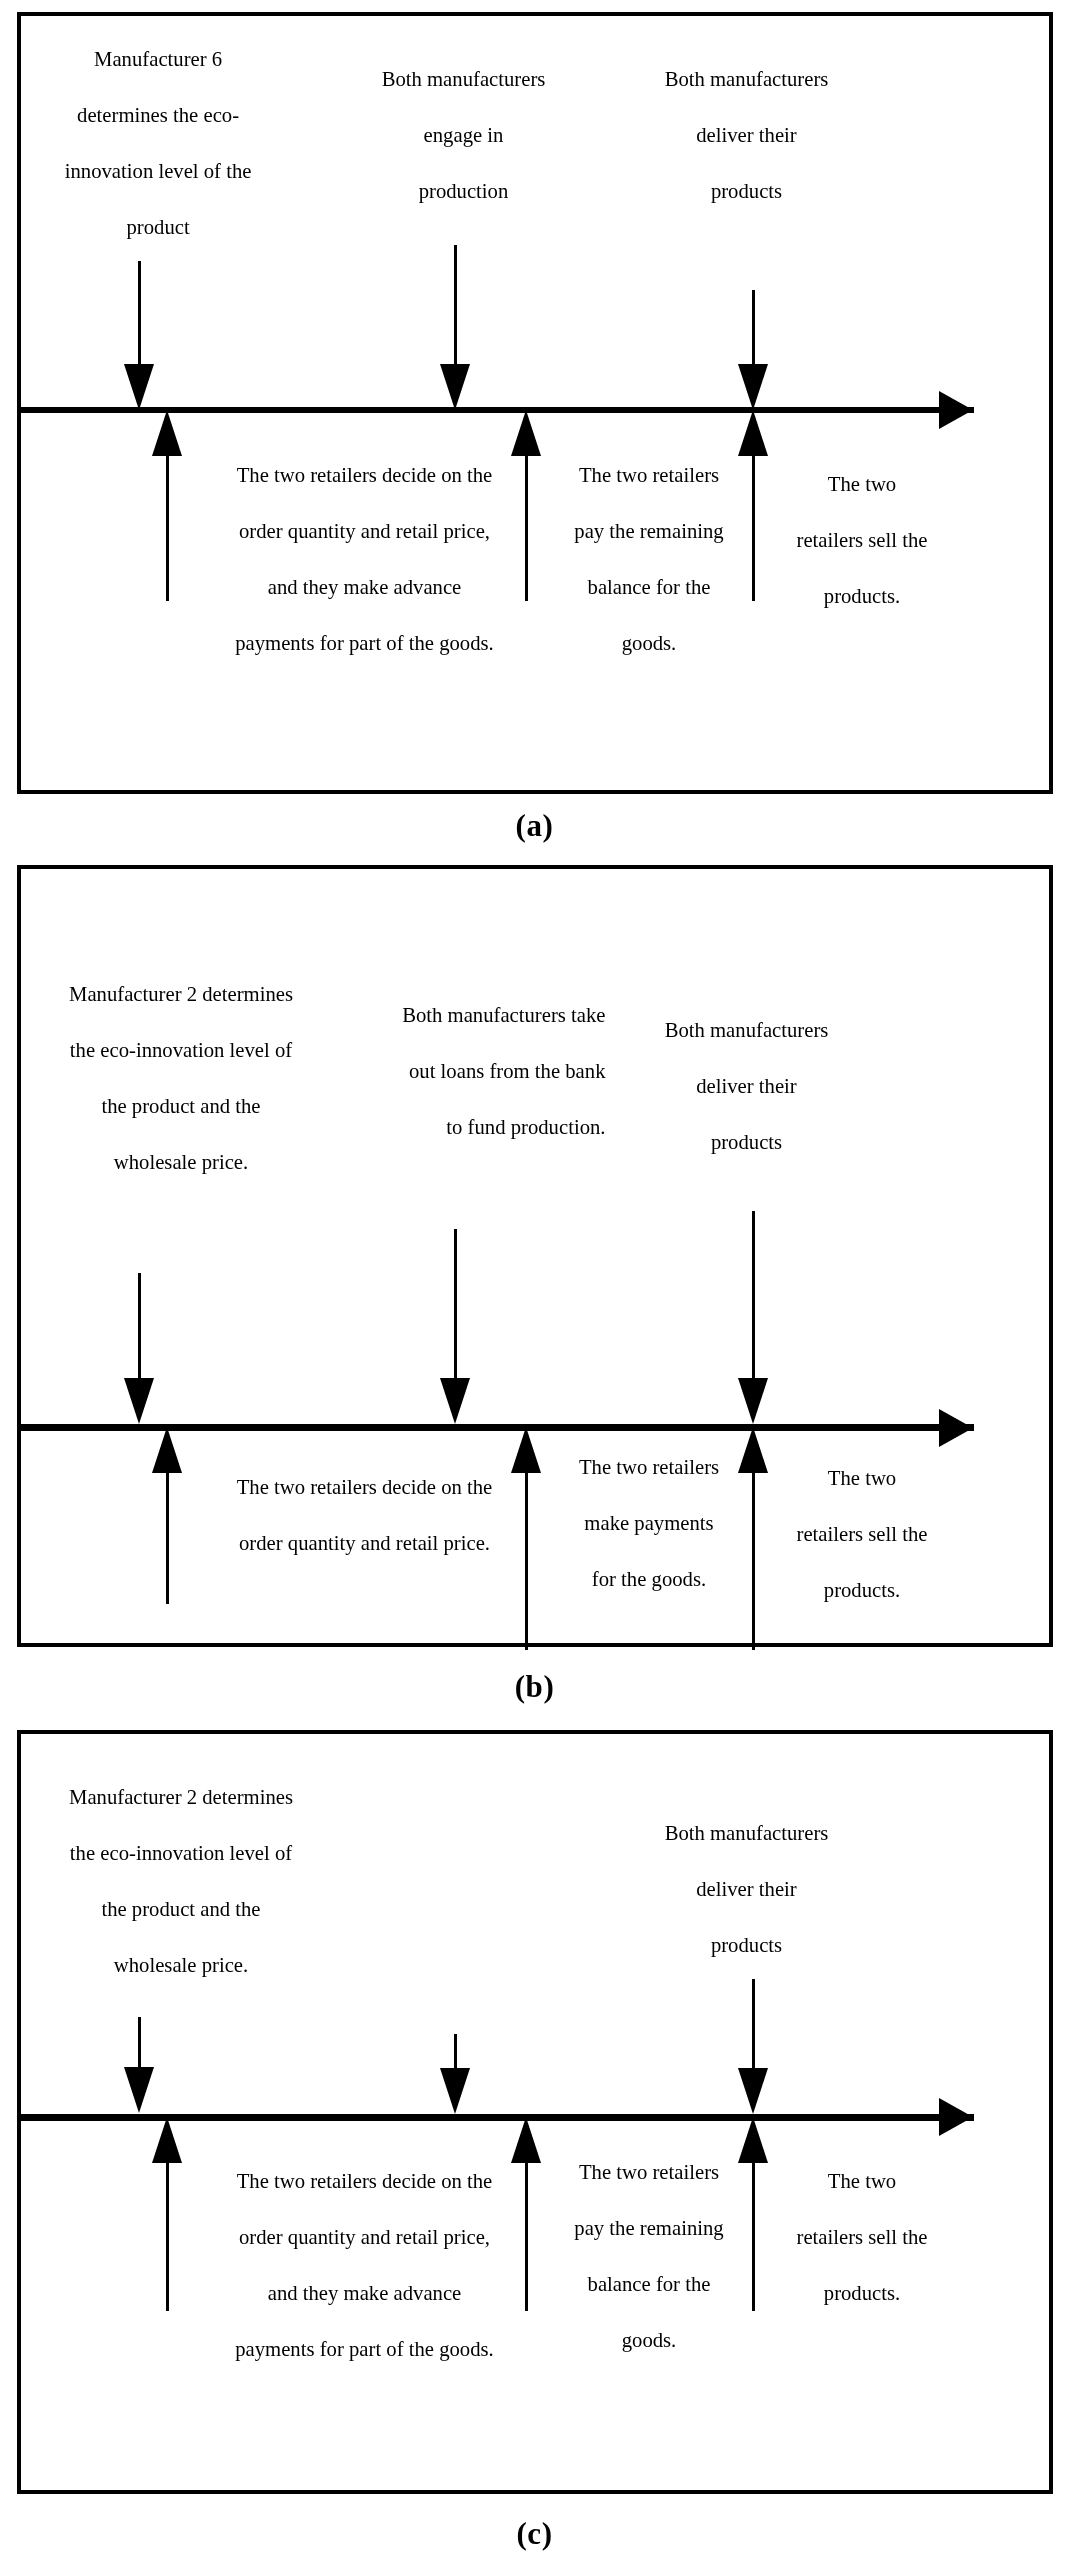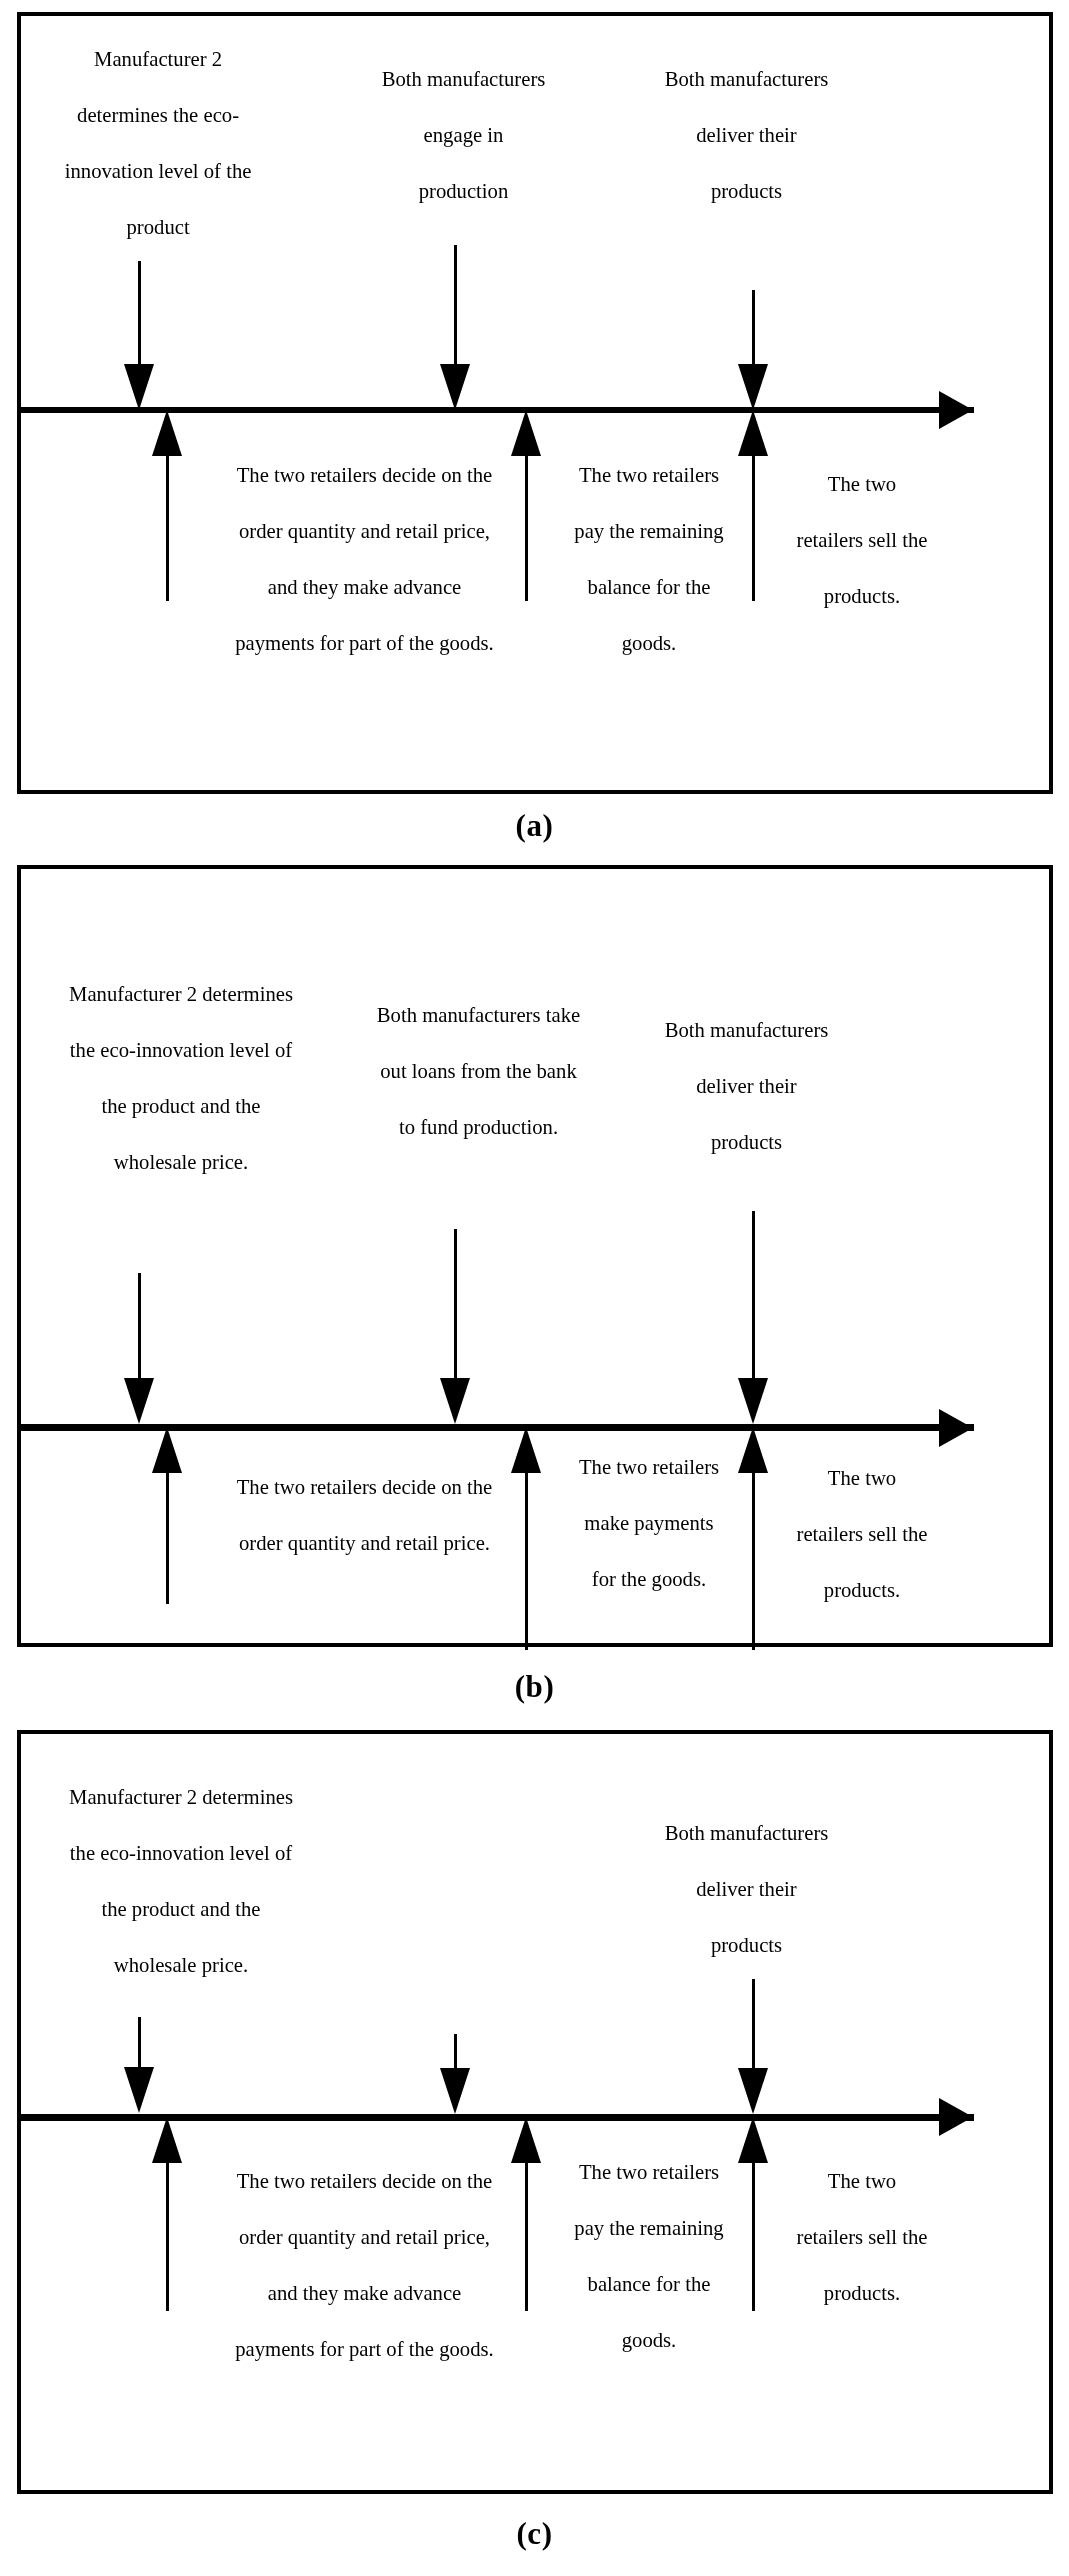--- a/index.html
+++ b/index.html
@@ -109,21 +109,21 @@
     white-space: pre-line;
   }
 </style>
 </head>
 <body>
 
 <div class="figure">
 
   <div class="panel" id="panel-a">
 
-    <div class="label" style="left:10.6px; top:15.3px; width:254px;">Manufacturer 2
+    <div class="label" style="left:10.6px; top:15.3px; width:254px;">Manufacturer 6
 determines the eco-
 innovation level of the
 product</div>
     <div class="label" style="left:331px; top:35px; width:224px;">Both manufacturers
 engage in
 production</div>
     <div class="label" style="left:614px; top:35px; width:224px;">Both manufacturers
 deliver their
 products</div>
 
@@ -170,21 +170,21 @@
   </div>
 
   <div class="caption" id="caption-a">(a)</div>
 
   <div class="panel" id="panel-b">
 
     <div class="label" style="left:13px; top:97px; width:295px;">Manufacturer 2 determines
 the eco-innovation level of
 the product and the
 wholesale price.</div>
-    <div class="label" style="left:331px; top:118px; width:254px;">Both manufacturers take
+    <div class="label" style="left:331px; top:118px; width:254px;text-align:right;">Both manufacturers take
 out loans from the bank
 to fund production.</div>
     <div class="label" style="left:614px; top:133px; width:224px;">Both manufacturers
 deliver their
 products</div>
 
     <div class="varrow" style="left:119px; top:404px;">
       <div class="stem" style="top:0; height:105px;"></div>
       <div class="head-down" style="top:105px;"></div>
     </div>

